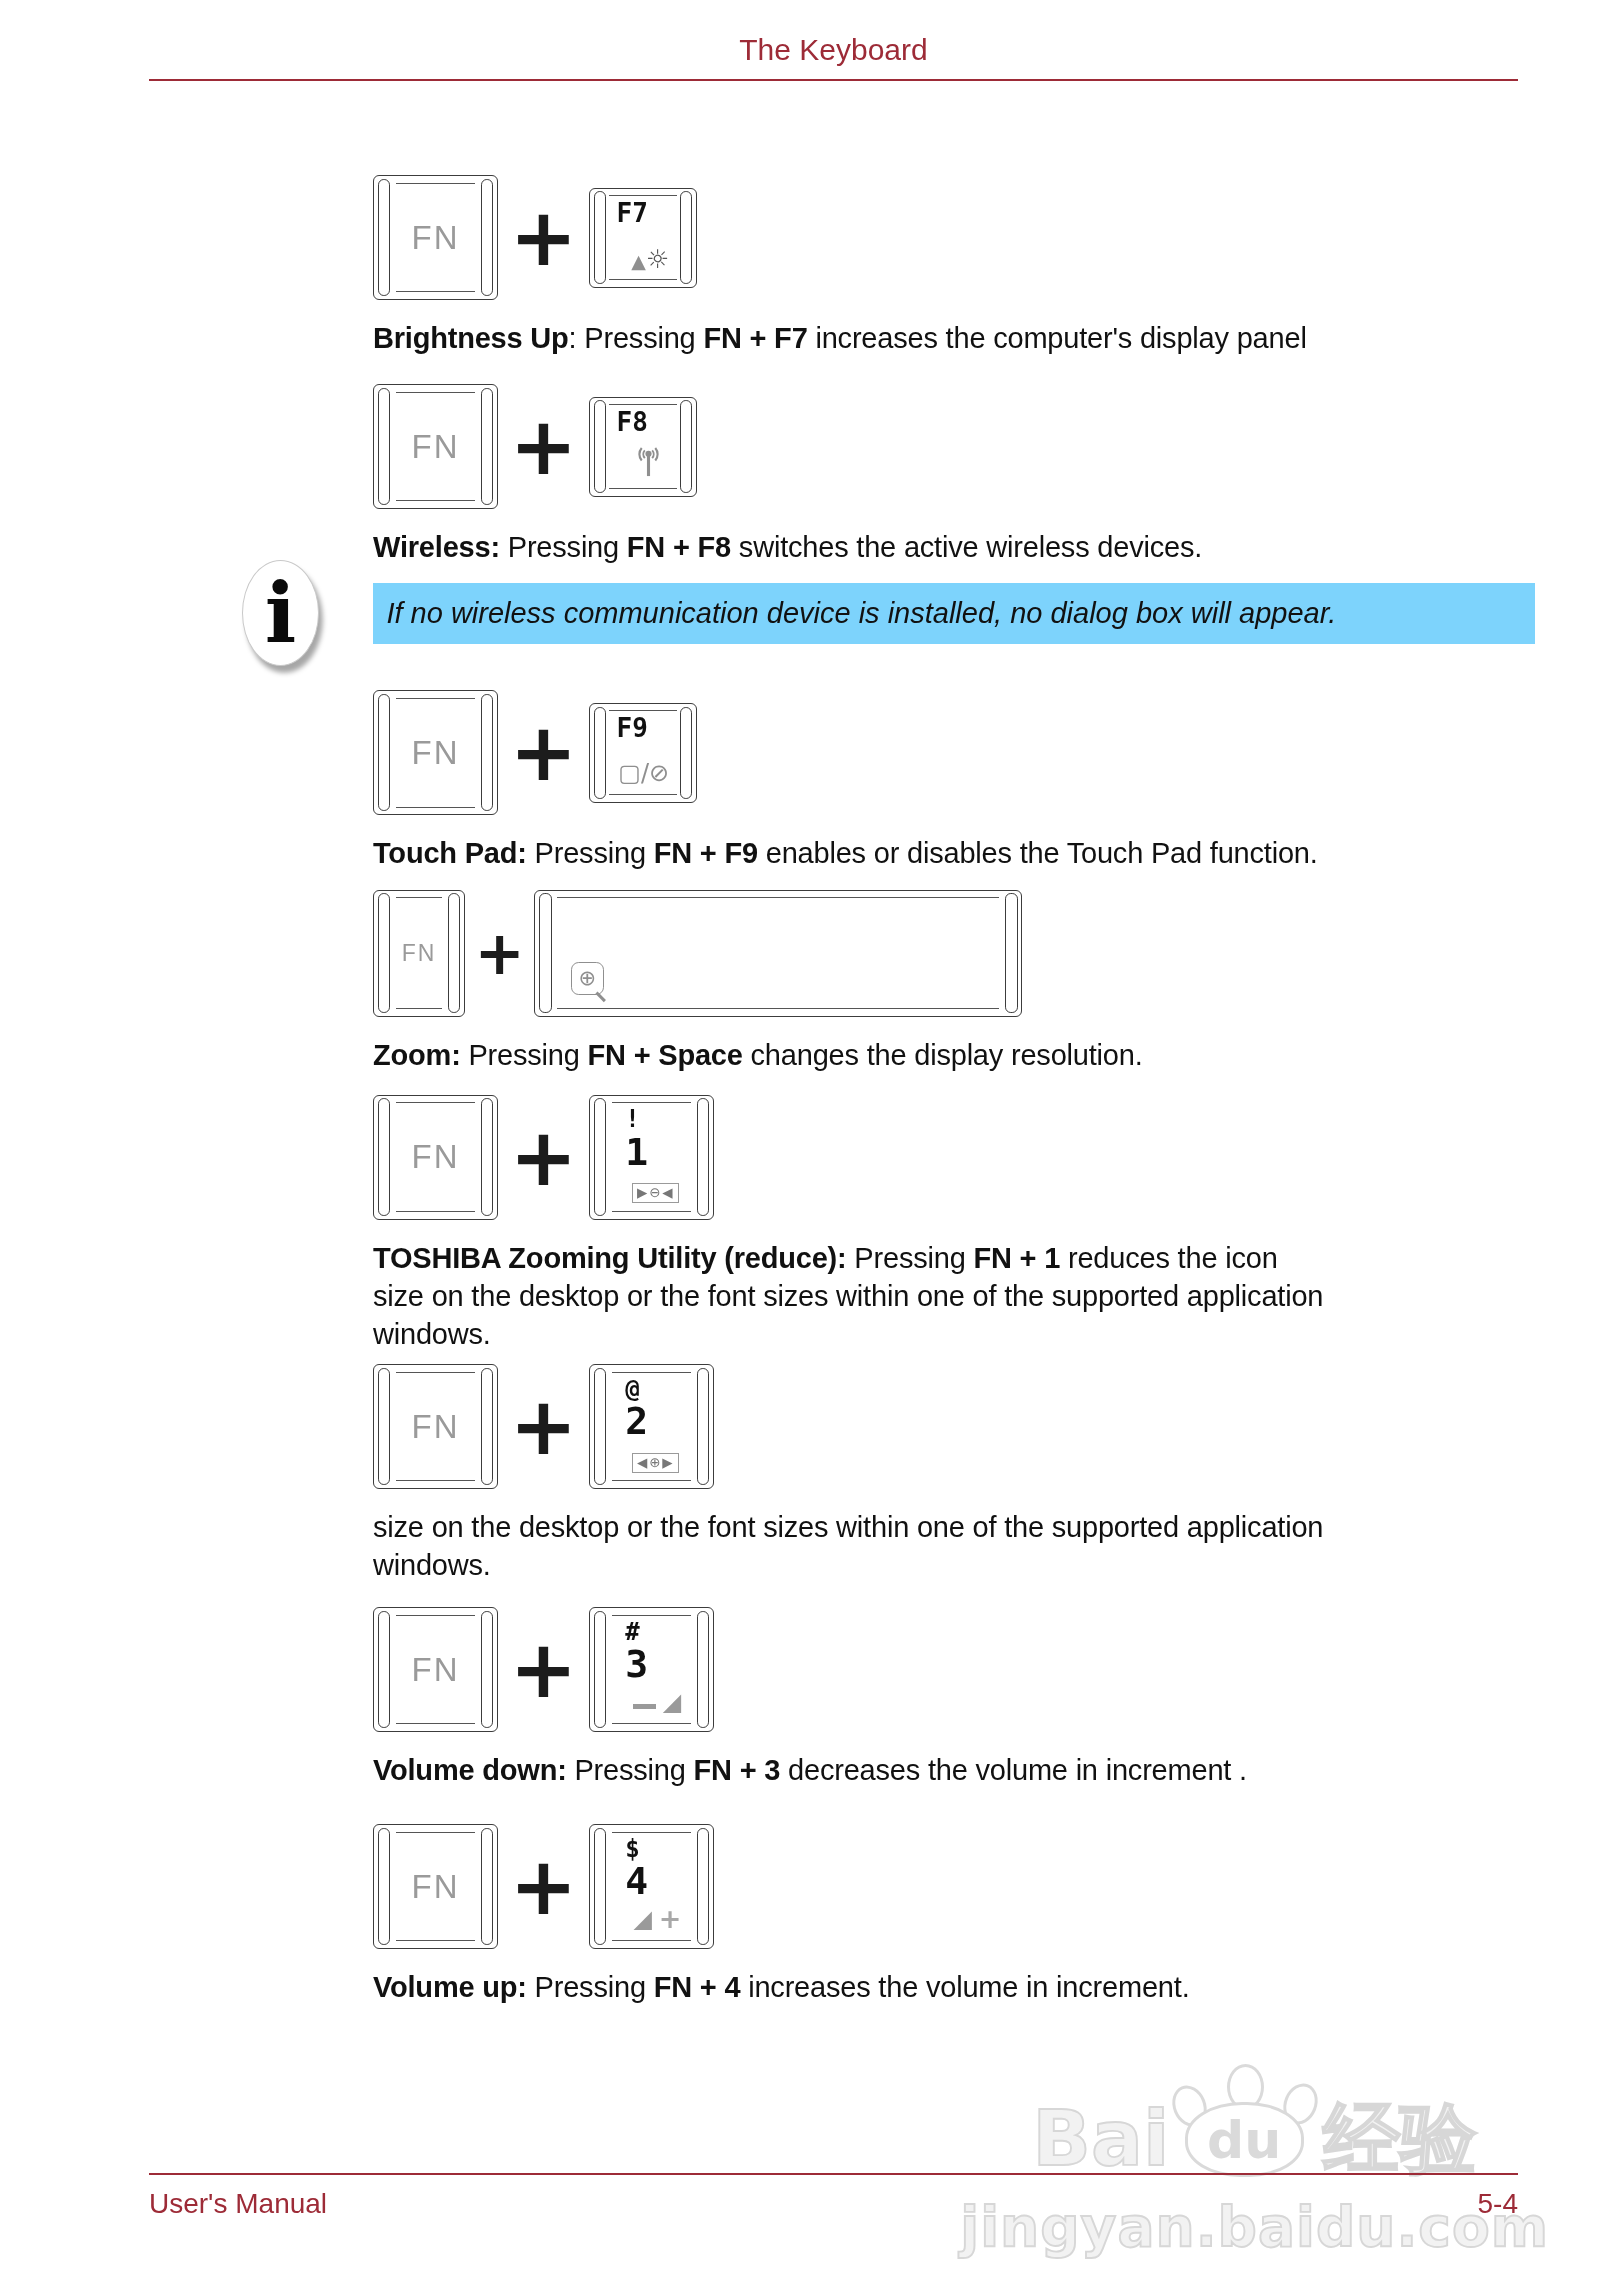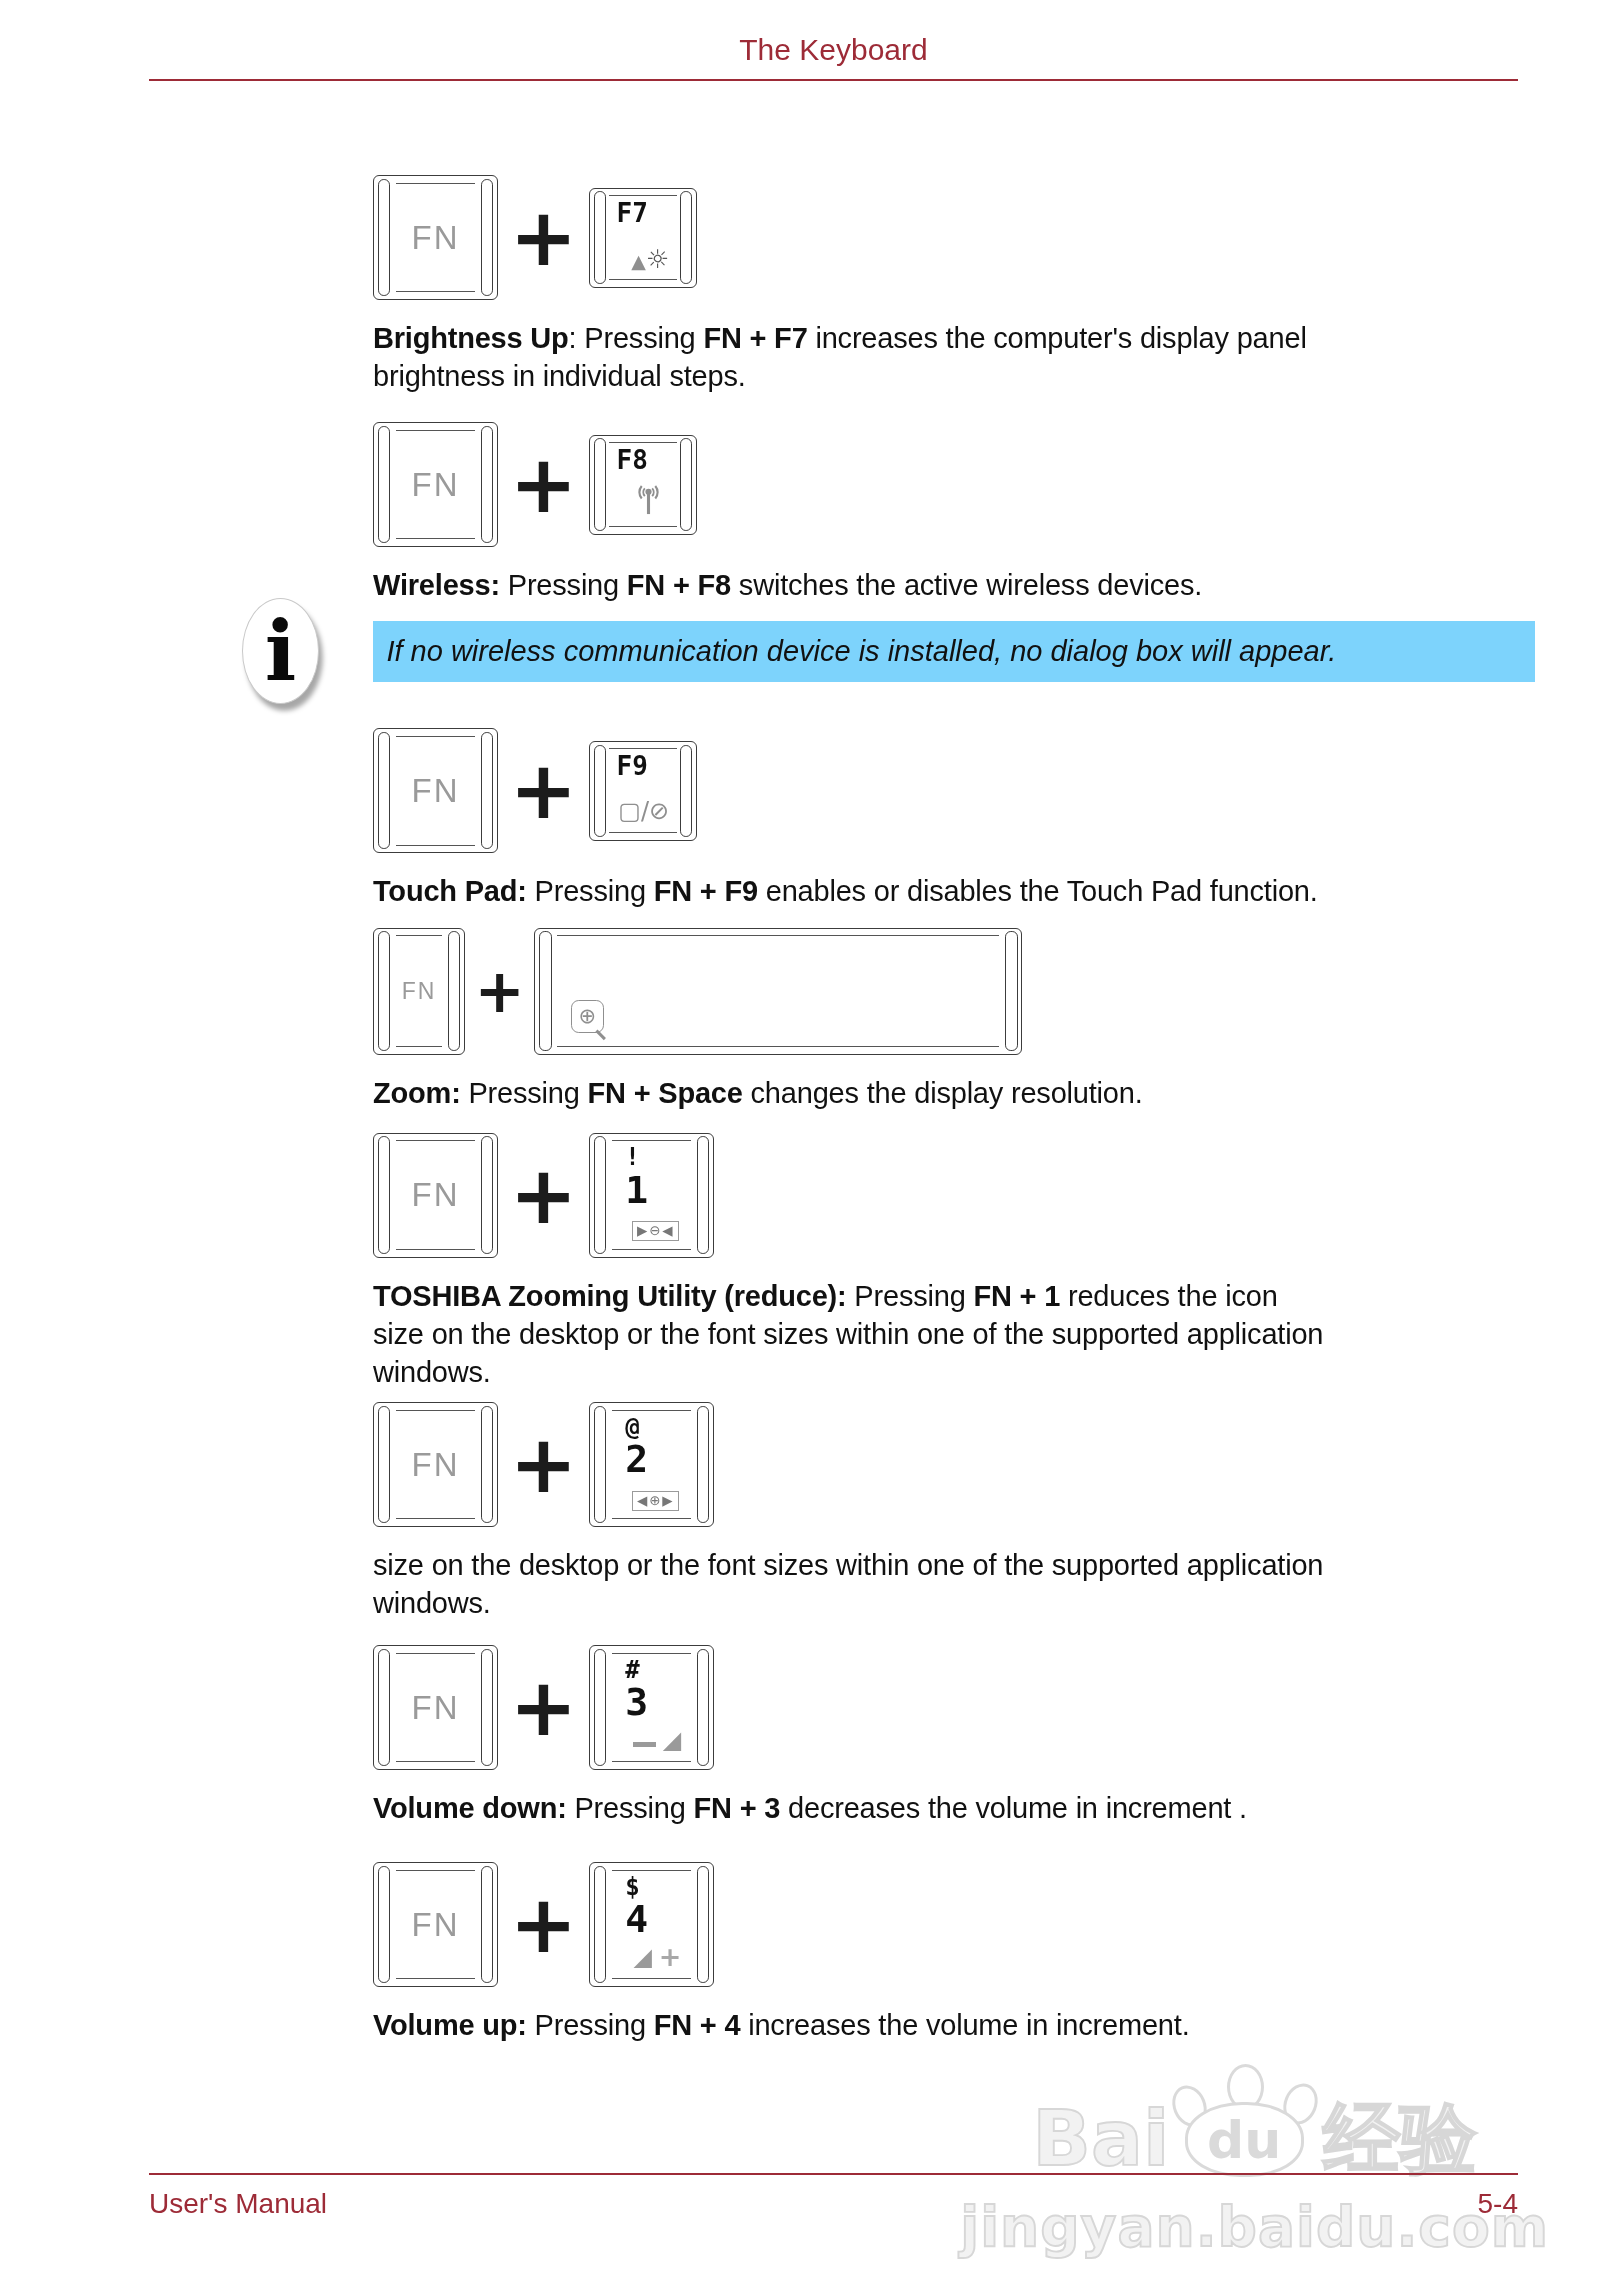--- a/index.html
+++ b/index.html
@@ -133,21 +133,20 @@
         <span class="bar l"></span>
         <span class="face">
           <span class="f-label">F7</span>
           <span class="icon-brightness"><span class="tri">▲</span><span class="sun">☼</span></span>
         </span>
         <span class="bar r"></span>
       </div>
     </div>
     <div class="desc">
         <div><b>Brightness Up</b><span>: Pressing </span><b>FN + F7</b><span> increases the computer's display panel</span></div>
-        <div><span>brightness in individual steps.</span></div>
       </div>
 
     <div class="hotkey-row mt2">
       <div class="key key-fn">
         <span class="bar l"></span>
         <span class="face">
             <span class="fn-label">FN</span>
           </span>
         <span class="bar r"></span>
       </div>

